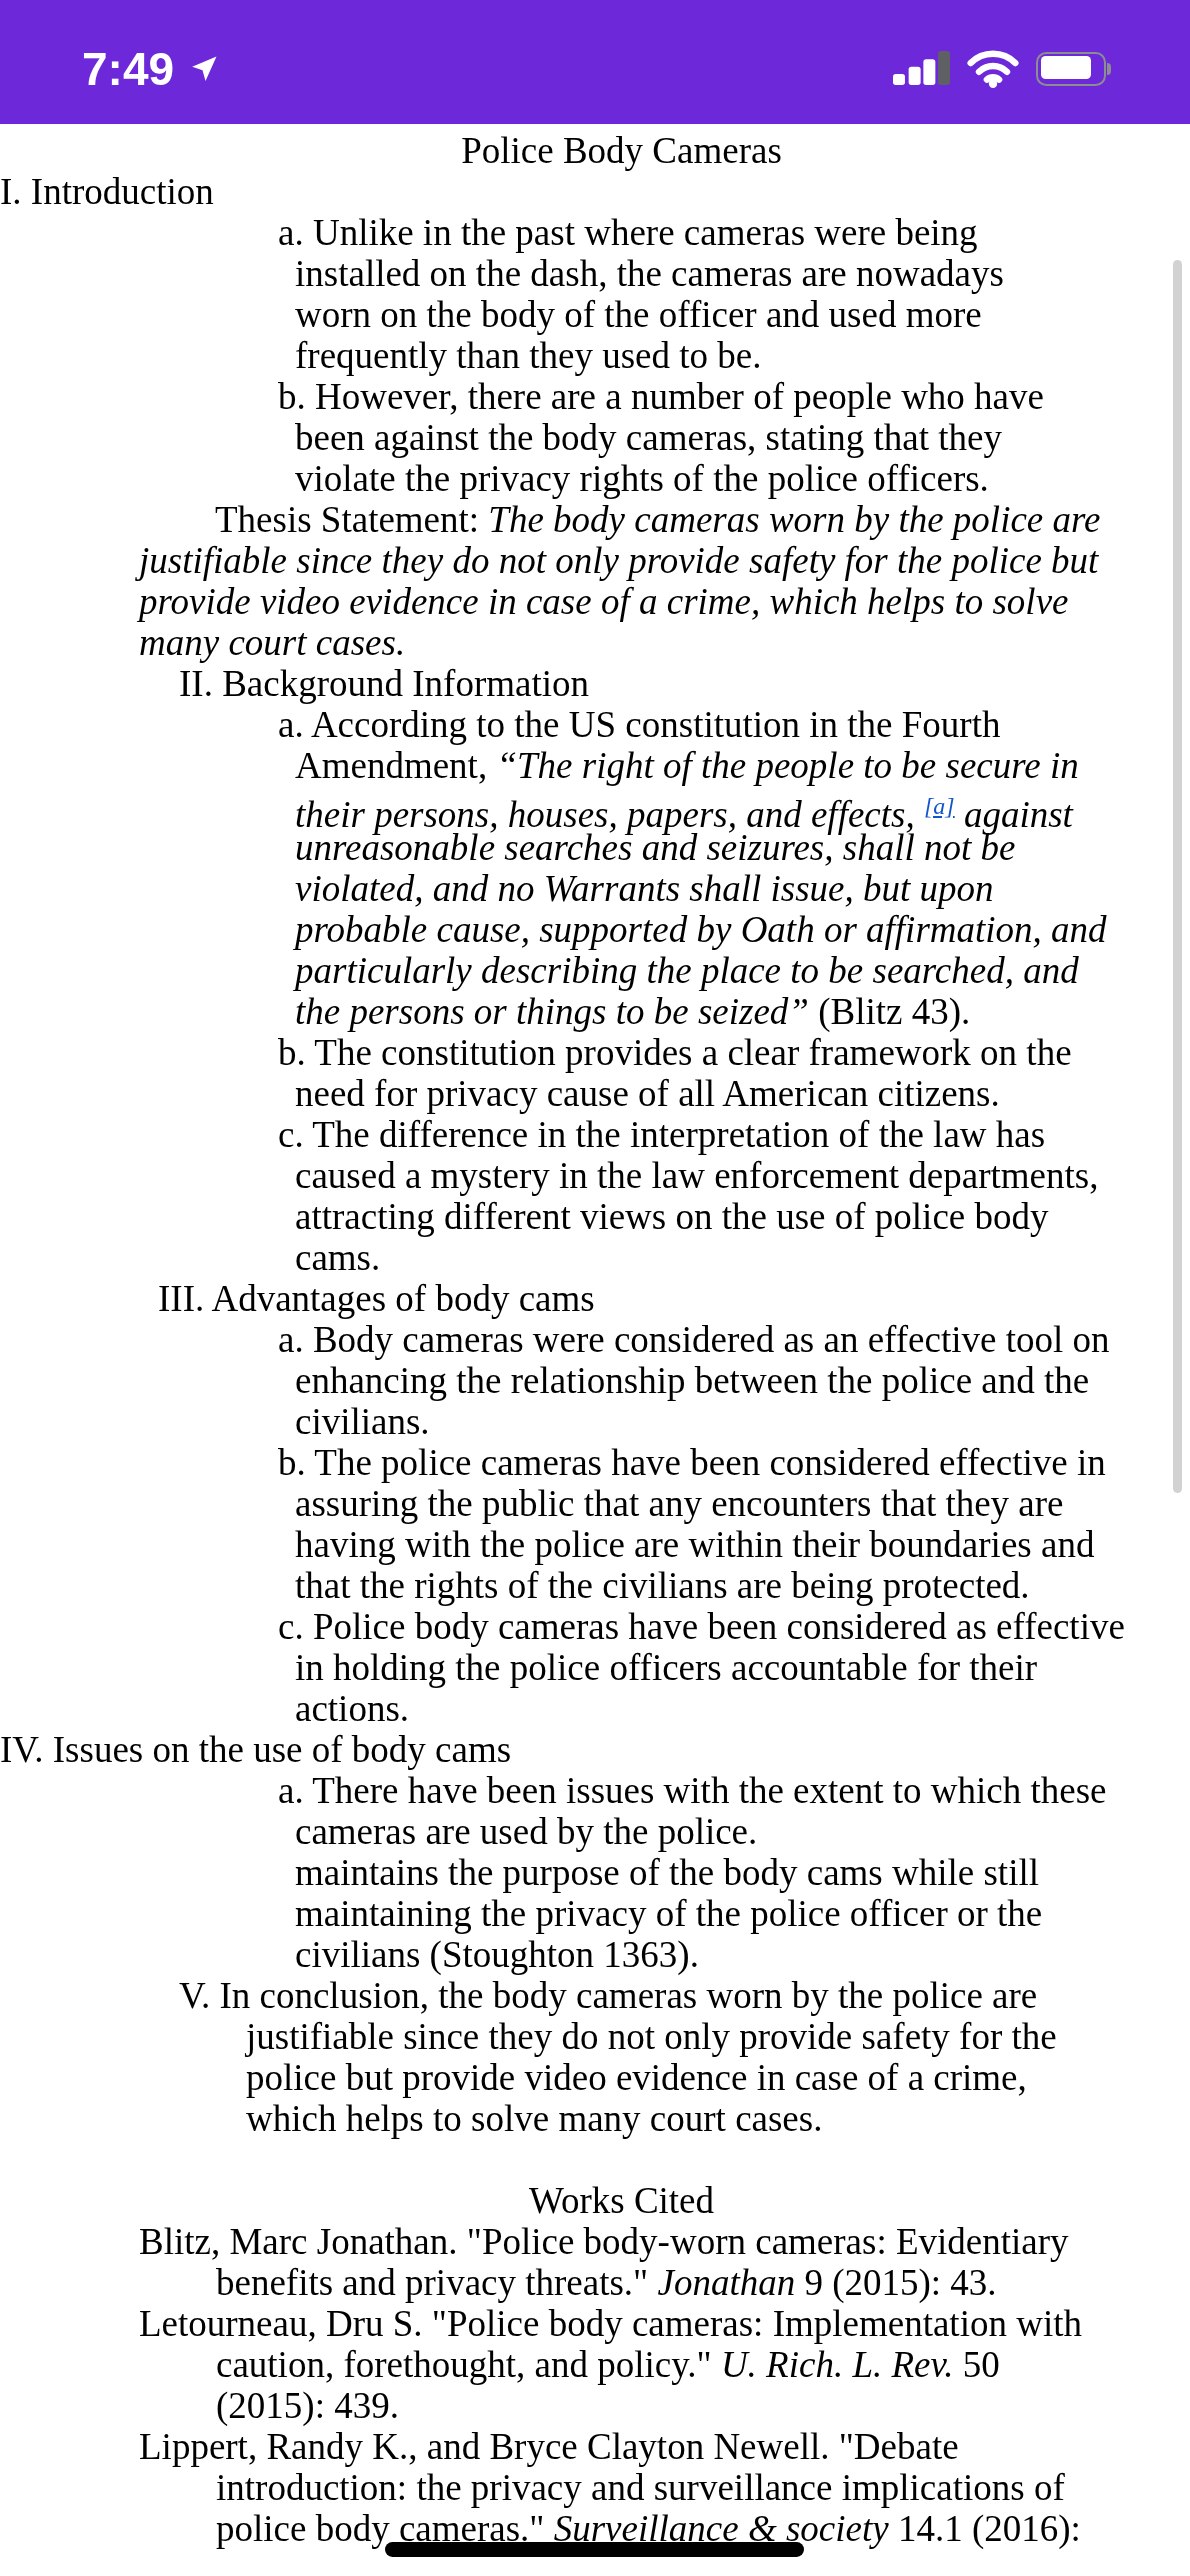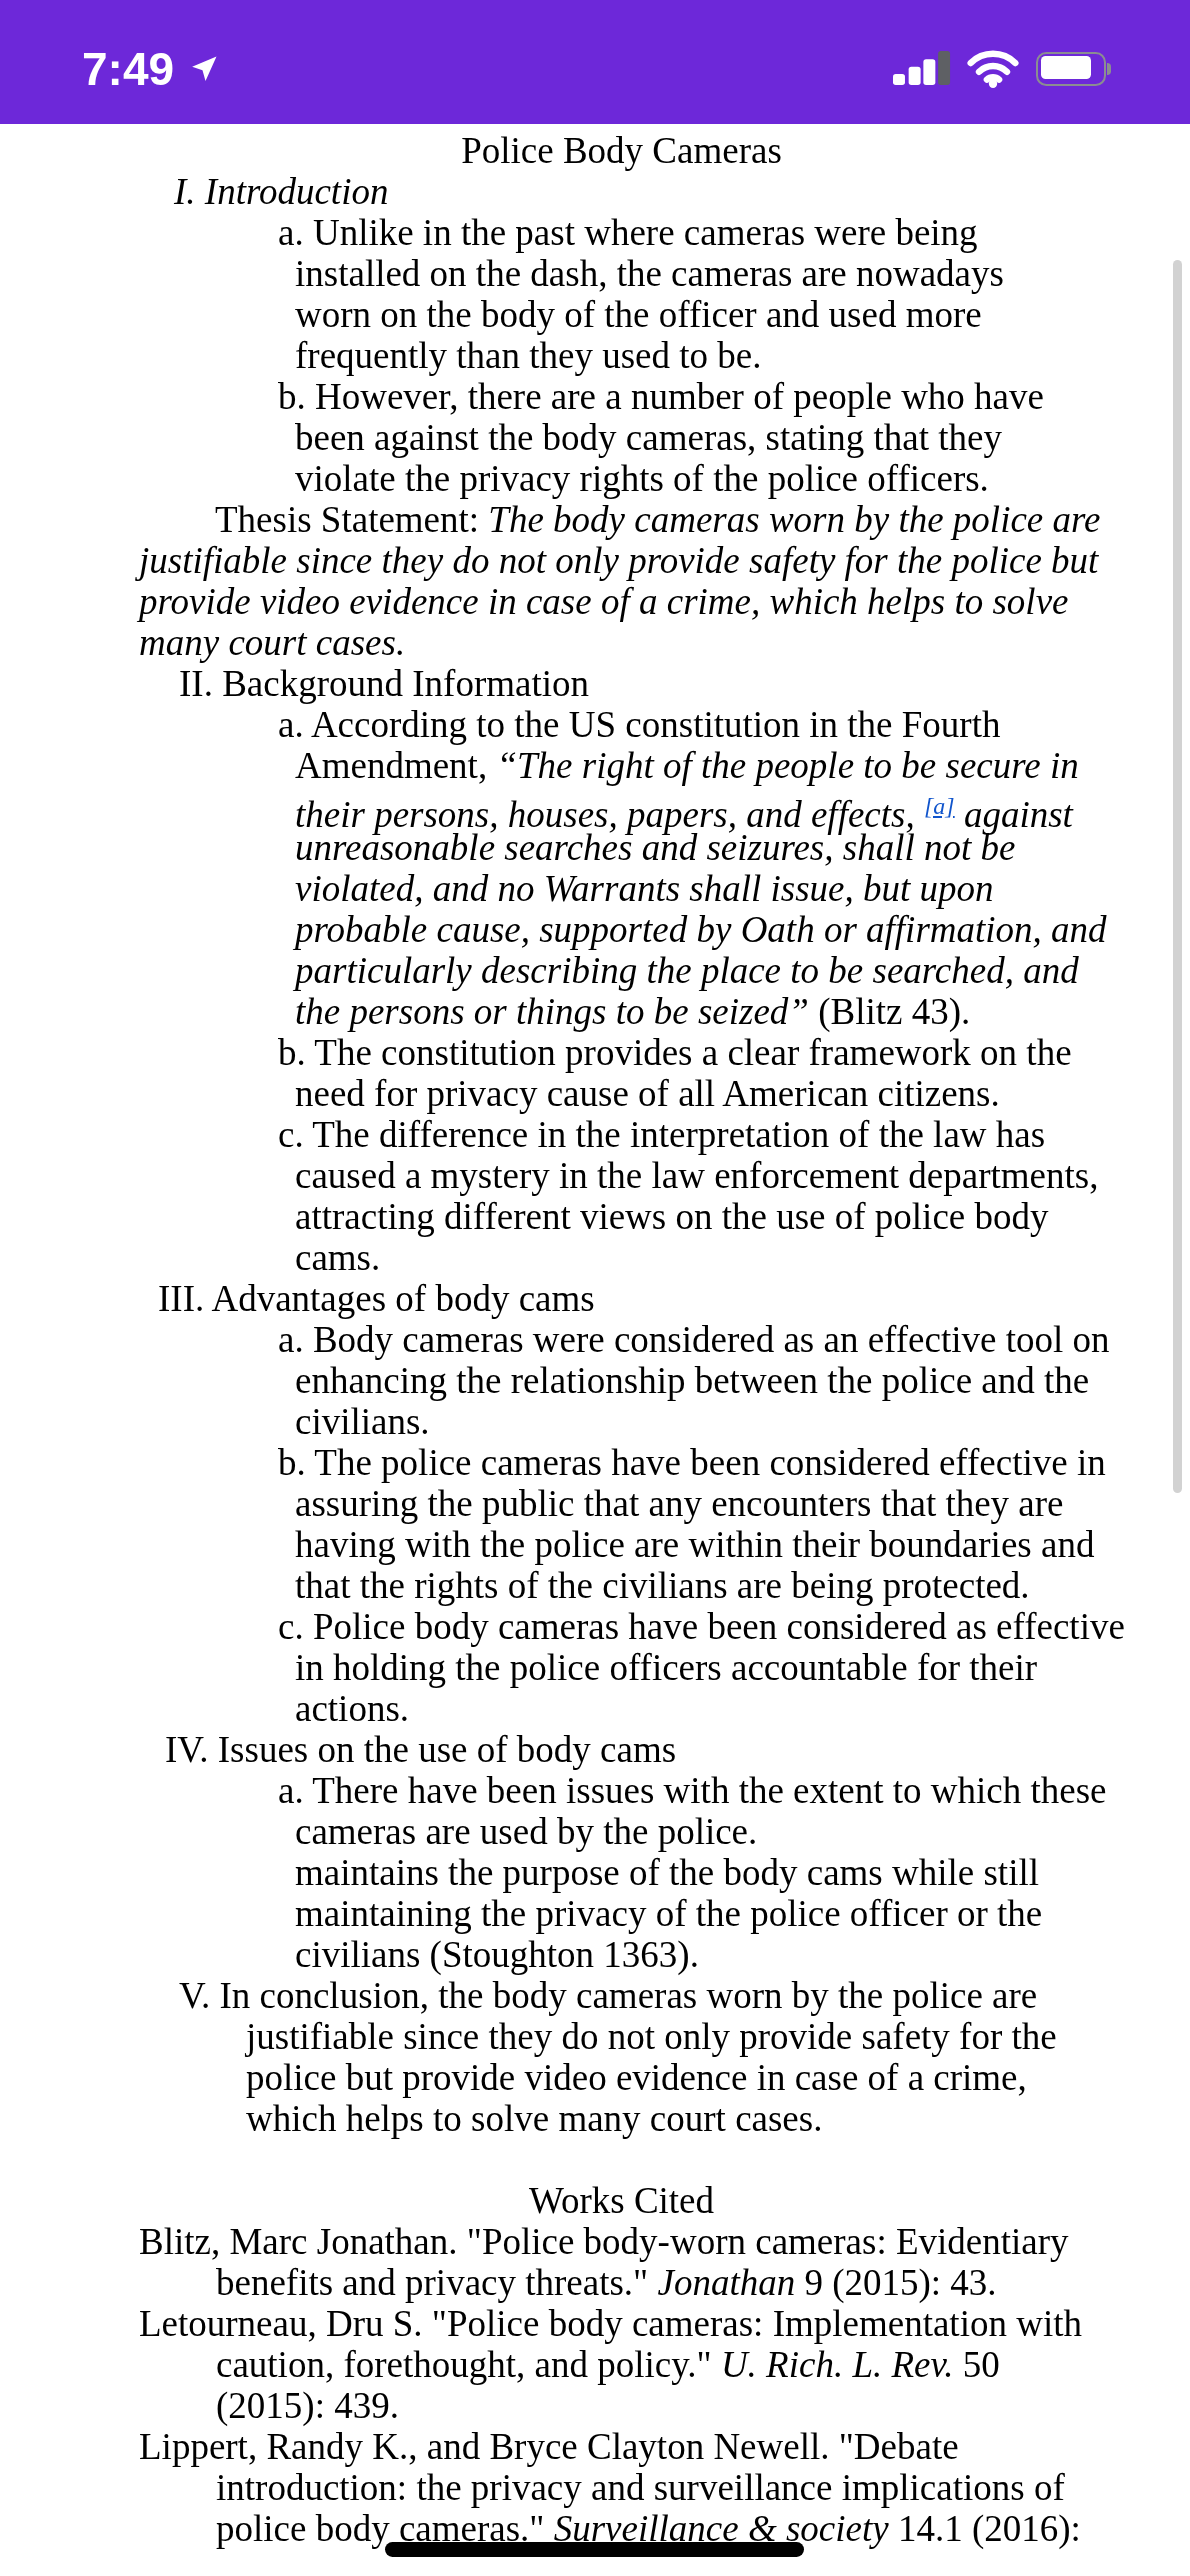--- a/index.html
+++ b/index.html
@@ -38,24 +38,24 @@
   }
   .ln{height:41px;line-height:41px;font-size:37px;white-space:pre;}
   .it{font-style:italic;}
   .fn{
     color:#1155cc;text-decoration:underline;font-style:italic;
     font-size:24px;vertical-align:13px;
   }
   .L-c  {text-align:center;padding-left:52px;}
   .L-m0 {padding-left:139px;}
   .L-ind{padding-left:215px;}
-  .L-r1 {padding-left:174px;font-style:italic;}
+  .L-r1 {}
   .L-r2 {padding-left:179px;}
   .L-r3 {padding-left:158px;}
-  .L-r4 {padding-left:165px;}
+  .L-r4 {}
   .L-r5 {padding-left:179px;}
   .L-t1 {padding-left:246px;}
   .L-n2 {padding-left:278px;}
   .L-t2 {padding-left:295px;}
   .L-w2 {padding-left:216px;}
   
   .scrollbar{
     position:absolute;left:1173px;top:260px;width:9.3px;height:1233px;
     background:#d2d2d2;border-radius:4.6px;z-index:5;
   }

